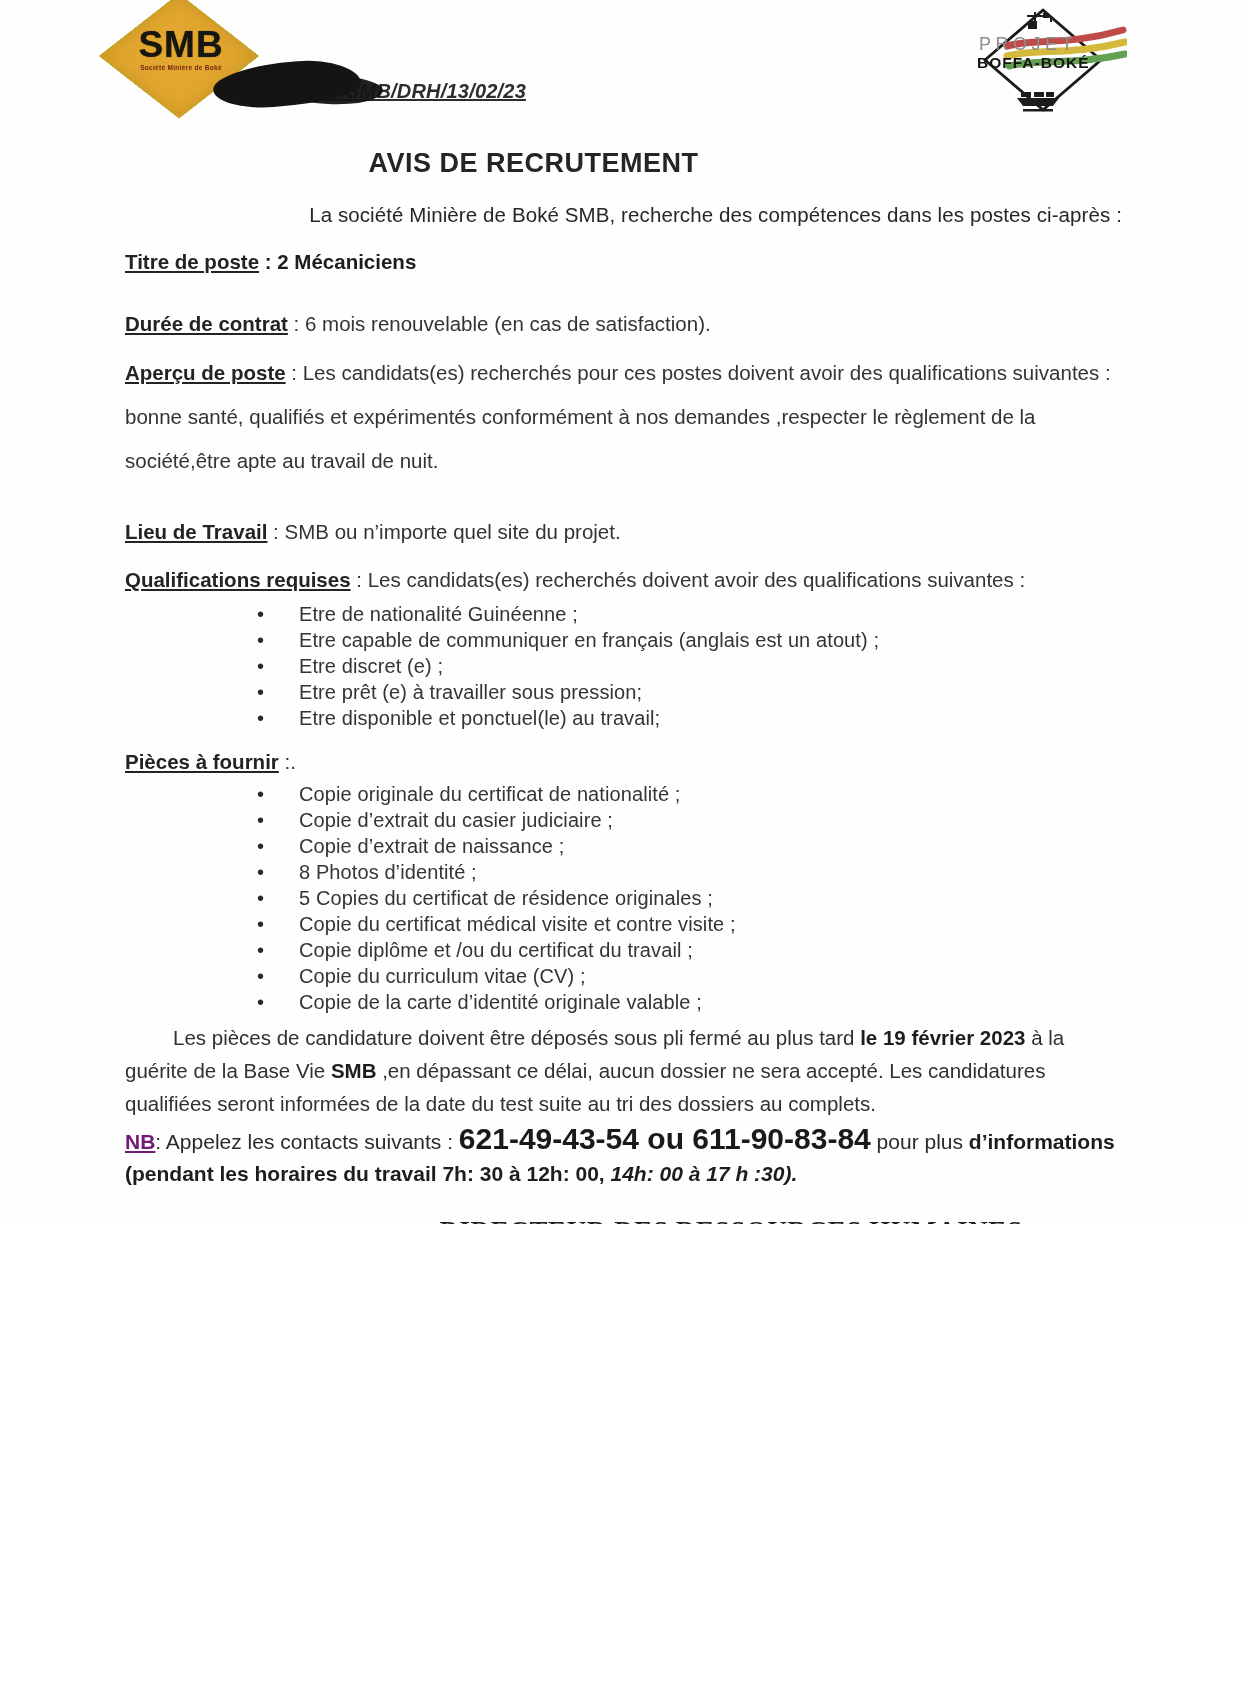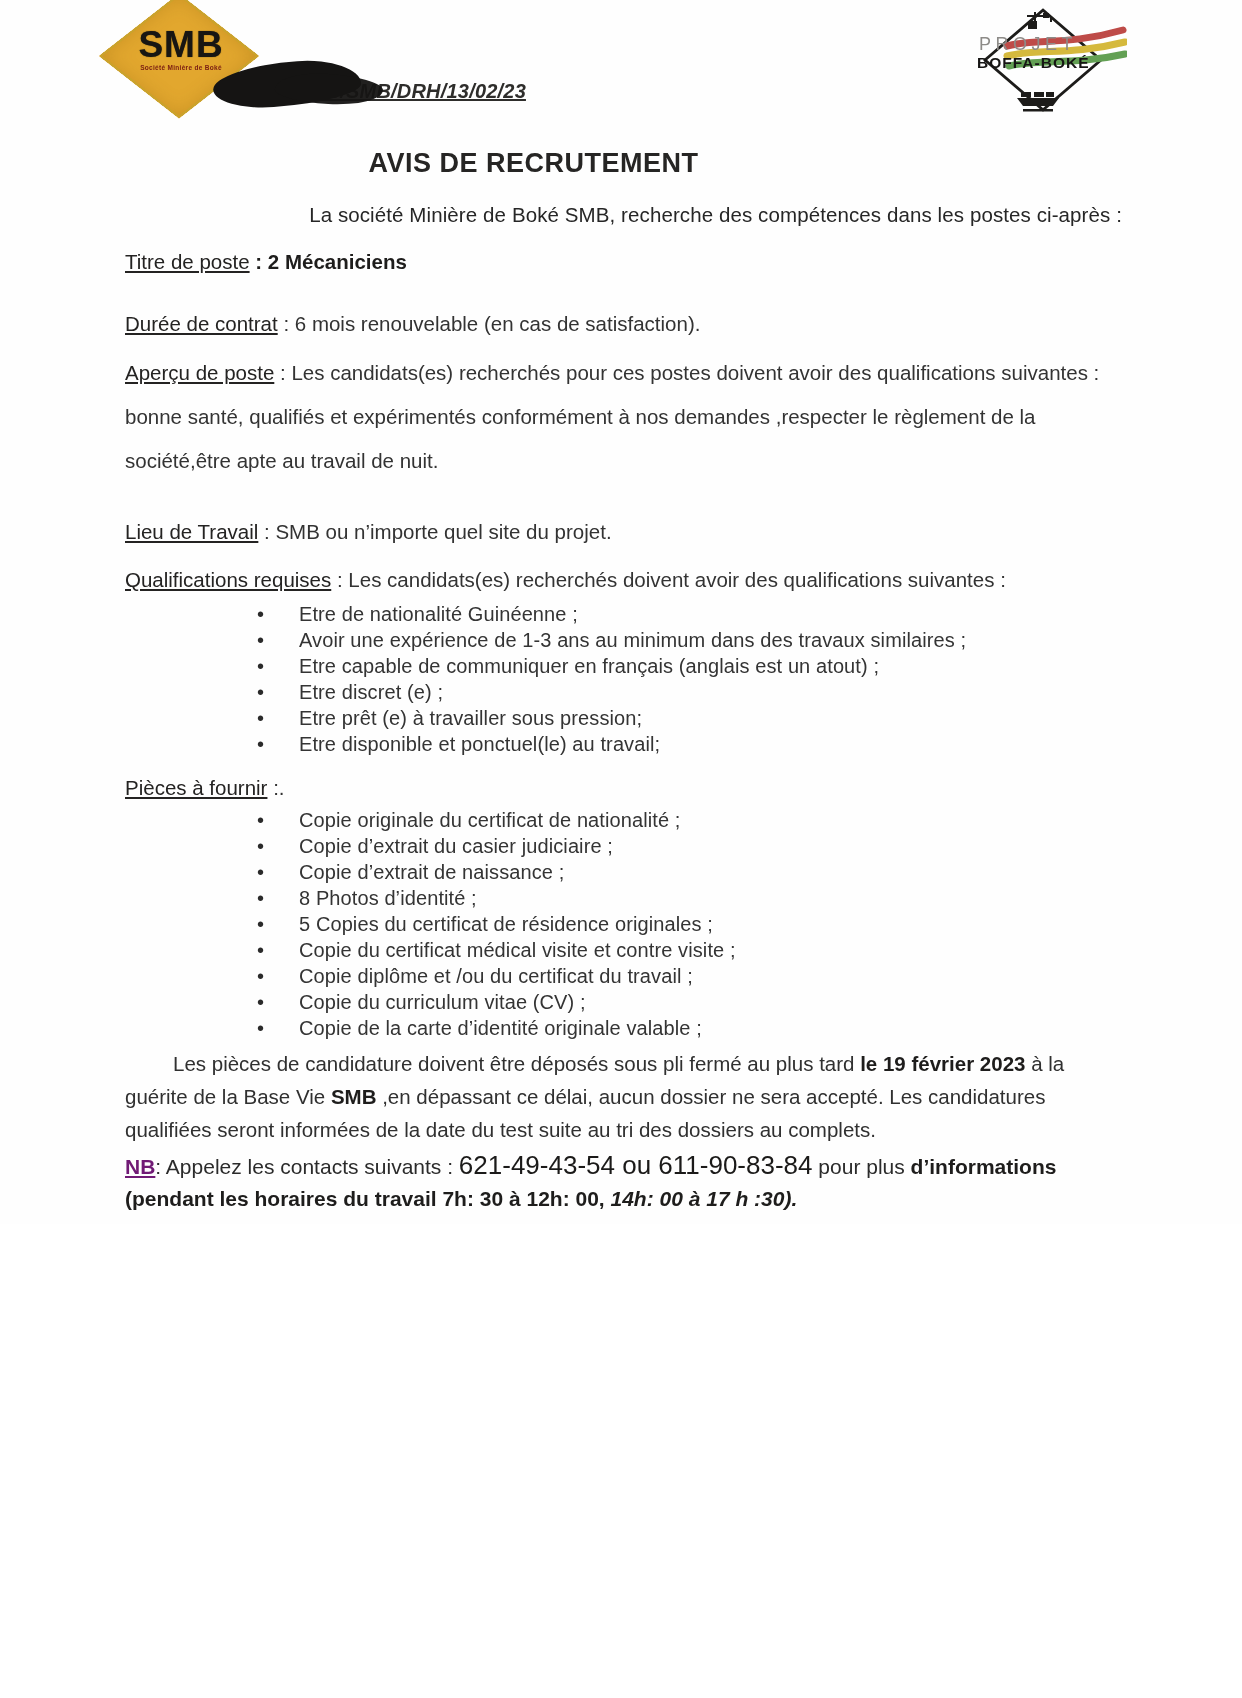--- a/index.html
+++ b/index.html
@@ -43,37 +43,37 @@
   
   h1.title{
     margin:30px 0 0 0;padding-right:180px;
     text-align:center;font-size:27px;letter-spacing:.5px;
     color:#262524;
   }
   p{margin:0;}
   .intro{margin-top:24px;font-size:20.5px;color:#262626;letter-spacing:.1px;text-align:right;}
   .field{font-size:20.5px;line-height:27px;}
   .mt1{margin-top:21px;} .mt2{margin-top:35px;} .mt3{margin-top:17px;}
-  .label{font-weight:normal;color:#242322;text-decoration:underline;}
+  .label{font-weight:bold;color:#242322;text-decoration:underline;}
   .loose{line-height:44px;margin-top:14px;font-size:20.5px;}
   .qhead{margin-top:20px;font-size:20.5px;line-height:30px;}
   ul.doc-list{list-style:none;margin:6px 0 0 0;padding:0 0 0 132px;}
   ul.doc-list li{
     position:relative;font-size:20px;line-height:26px;color:#343434;
     padding-left:42px;letter-spacing:.1px;
   }
   ul.doc-list li::before{
     content:"•";position:absolute;left:0;top:0;font-size:20px;color:#2a2a2a;
   }
   .closing{margin-top:6px;font-size:20.5px;line-height:33px;text-indent:48px;color:#303030;}
   .nb{margin-top:3px;font-size:21px;line-height:32px;color:#2b2b2b;}
   .b{font-weight:bold;color:#1e1d1c;}
   .bi{font-weight:bold;font-style:italic;color:#1e1d1c;}
   .bu{font-weight:bold;color:#701a75;text-decoration:underline;}
-  .bb{font-weight:normal;font-size:26px;color:#1b1a19;}
+  .bb{font-weight:bold;font-size:30px;color:#1b1a19;}
   
   .dir{
     margin-top:26px;padding-left:215px;text-align:center;
     font-family:"Liberation Serif", serif;font-weight:bold;
     font-size:27px;letter-spacing:.6px;color:#22211f;
   }
   .sig-wrap{position:relative;height:258px;margin-top:4px;}
   .sig-svg{position:absolute;left:430px;top:0;}
   
   .footer{position:absolute;left:125px;top:1540px;font-style:italic;}
@@ -136,21 +136,20 @@
 
   <p class="field mt2"><span class="label">Durée de contrat</span><span> : 6 mois renouvelable (en cas de satisfaction).</span></p>
 
   <p class="loose"><span class="label">Aperçu de poste</span><span> : Les candidats(es) recherchés pour ces postes doivent avoir des qualifications suivantes : bonne santé, qualifiés et expérimentés conformément à nos demandes ,respecter le règlement de la société,être apte au travail de nuit.</span></p>
 
   <p class="field mt2"><span class="label">Lieu de Travail</span><span> : SMB ou n’importe quel site du projet.</span></p>
 
   <p class="qhead"><span class="label">Qualifications requises</span><span> : Les candidats(es) recherchés doivent avoir des qualifications suivantes :</span></p>
   <ul class="doc-list">
       <li>Etre de nationalité Guinéenne ;</li>
-      <li>Avoir une expérience de 1-3 ans au minimum dans des travaux similaires ;</li>
       <li>Etre capable de communiquer en français (anglais est un atout) ;</li>
       <li>Etre discret (e) ;</li>
       <li>Etre prêt (e) à travailler sous pression;</li>
       <li>Etre disponible et ponctuel(le) au travail;</li>
     </ul>
 
   <p class="field mt3"><span class="label">Pièces à fournir</span><span> :.</span></p>
   <ul class="doc-list">
       <li>Copie originale du certificat de nationalité ;</li>
       <li>Copie d’extrait du casier judiciaire ;</li>

